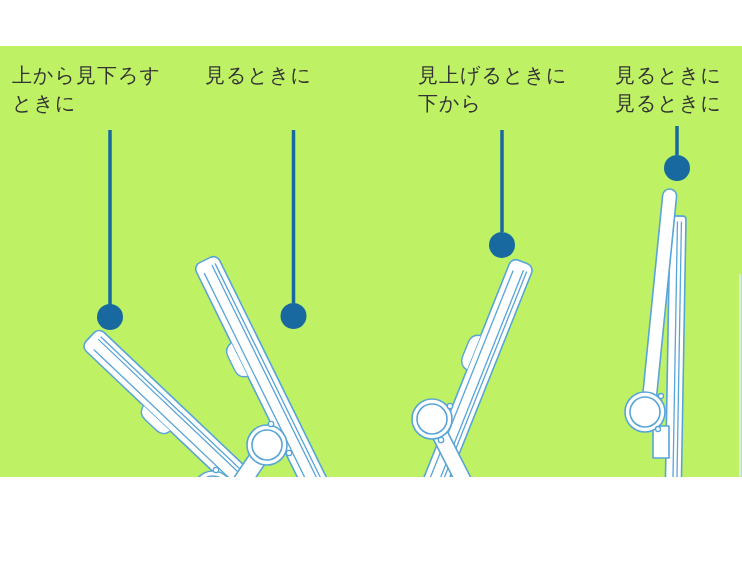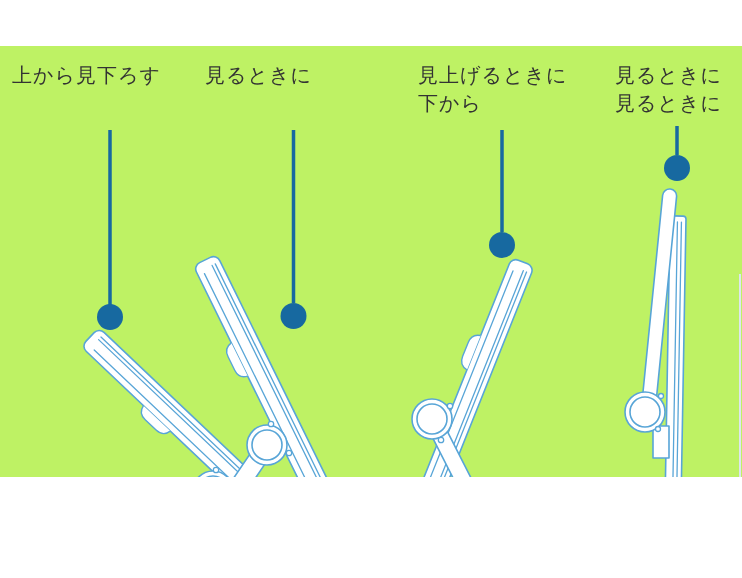--- a/index.html
+++ b/index.html
@@ -37,20 +37,21 @@
     position:absolute;left:736px;top:560px;width:6px;height:6px;background:#3a3a3a;
   }
 </style>
 </head>
 <body>
 
 <div class="canvas">
 
   <div class="anno-label" id="label-1">
     <span>上から見下ろす</span>
+    <span>ときに</span>
   </div>
   <div class="anno-label" id="label-2">
     <span>見るときに</span>
   </div>
   <div class="anno-label" id="label-3">
     <span>見上げるときに</span>
     <span>下から</span>
   </div>
   <div class="anno-label" id="label-4">
     <span>見るときに</span>

